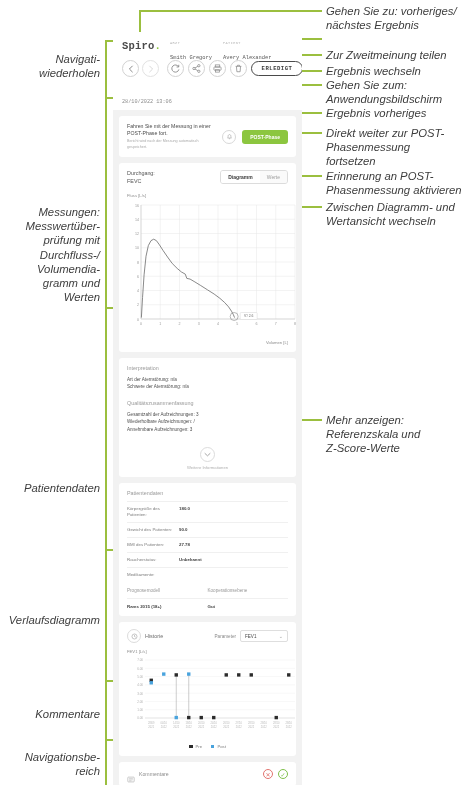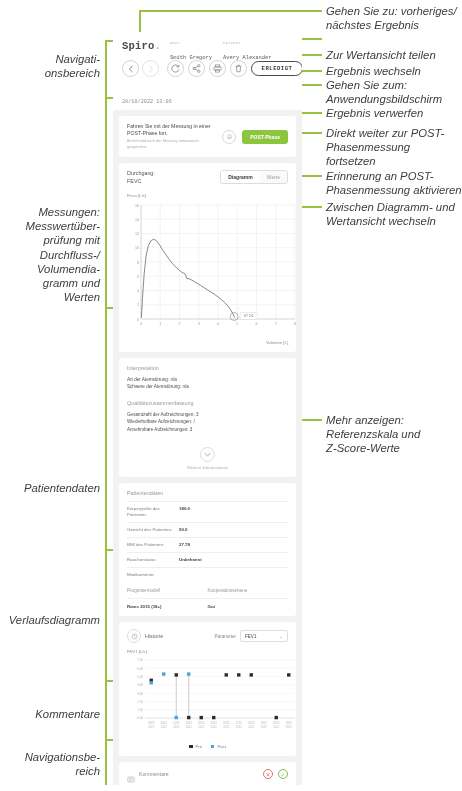--- a/index.html
+++ b/index.html
@@ -165,21 +165,21 @@
   .circ { width:10px; height:10px; border-radius:50%; border:1.2px solid; display:flex; align-items:center; justify-content:center; font-size:6px; }
   .circ.red { border-color:#e2736e; color:#e2736e; }
   .circ.green { border-color:#7fc04a; color:#7fc04a; }
 </style>
 </head>
 <body>
 
 <div class="page">
 
   <div class="anno anno-left" style="left:0; top:52px; width:100px; white-space:pre-line;">Navigati-
-onsbereich</div>
+wiederholen</div>
 
   <div class="anno anno-left" style="left:0; top:205px; width:100px; white-space:pre-line;">Messungen:
 Messwertüber-
 prüfung mit
 Durchfluss-/
 Volumendia-
 gramm und
 Werten</div>
 
   <div class="anno anno-left" style="left:0; top:481px; width:100px; white-space:pre-line;">Patientendaten</div>
@@ -208,31 +208,31 @@
   <div class="lead-h" style="left:105px; top:739px; width:10px;"></div>
 
   <div class="lead-v" style="left:105px; top:741px; height:44px;"></div>
 
   <div class="anno anno-right" style="left:326px; top:4px; width:136px; white-space:pre-line;">Gehen Sie zu: vorheriges/
 nächstes Ergebnis</div>
   <div class="lead-h" style="left:304px; top:10px; width:18px;"></div>
 
   <div class="lead-h" style="left:304px; top:38px; width:18px;"></div>
 
-  <div class="anno anno-right" style="left:326px; top:48px; width:136px;">Zur Wertansicht teilen</div>
+  <div class="anno anno-right" style="left:326px; top:48px; width:136px;">Zur Zweitmeinung teilen</div>
   <div class="lead-h" style="left:304px; top:54px; width:18px;"></div>
 
   <div class="anno anno-right" style="left:326px; top:64px; width:136px;">Ergebnis wechseln</div>
   <div class="lead-h" style="left:304px; top:70px; width:18px;"></div>
 
   <div class="anno anno-right" style="left:326px; top:78px; width:136px; white-space:pre-line;">Gehen Sie zum:
 Anwendungsbildschirm</div>
   <div class="lead-h" style="left:304px; top:84px; width:18px;"></div>
 
-  <div class="anno anno-right" style="left:326px; top:106px; width:136px;">Ergebnis verwerfen</div>
+  <div class="anno anno-right" style="left:326px; top:106px; width:136px;">Ergebnis vorheriges</div>
   <div class="lead-h" style="left:304px; top:112px; width:18px;"></div>
 
   <div class="anno anno-right" style="left:326px; top:126px; width:136px; white-space:pre-line;font-style:italic;">Direkt weiter zur POST-
 Phasenmessung fortsetzen</div>
   <div class="lead-h" style="left:304px; top:132px; width:18px;"></div>
 
   <div class="anno anno-right" style="left:326px; top:169px; width:136px; white-space:pre-line;">Erinnerung an POST-
 Phasenmessung aktivieren</div>
   <div class="lead-h" style="left:304px; top:175px; width:18px;"></div>
 

